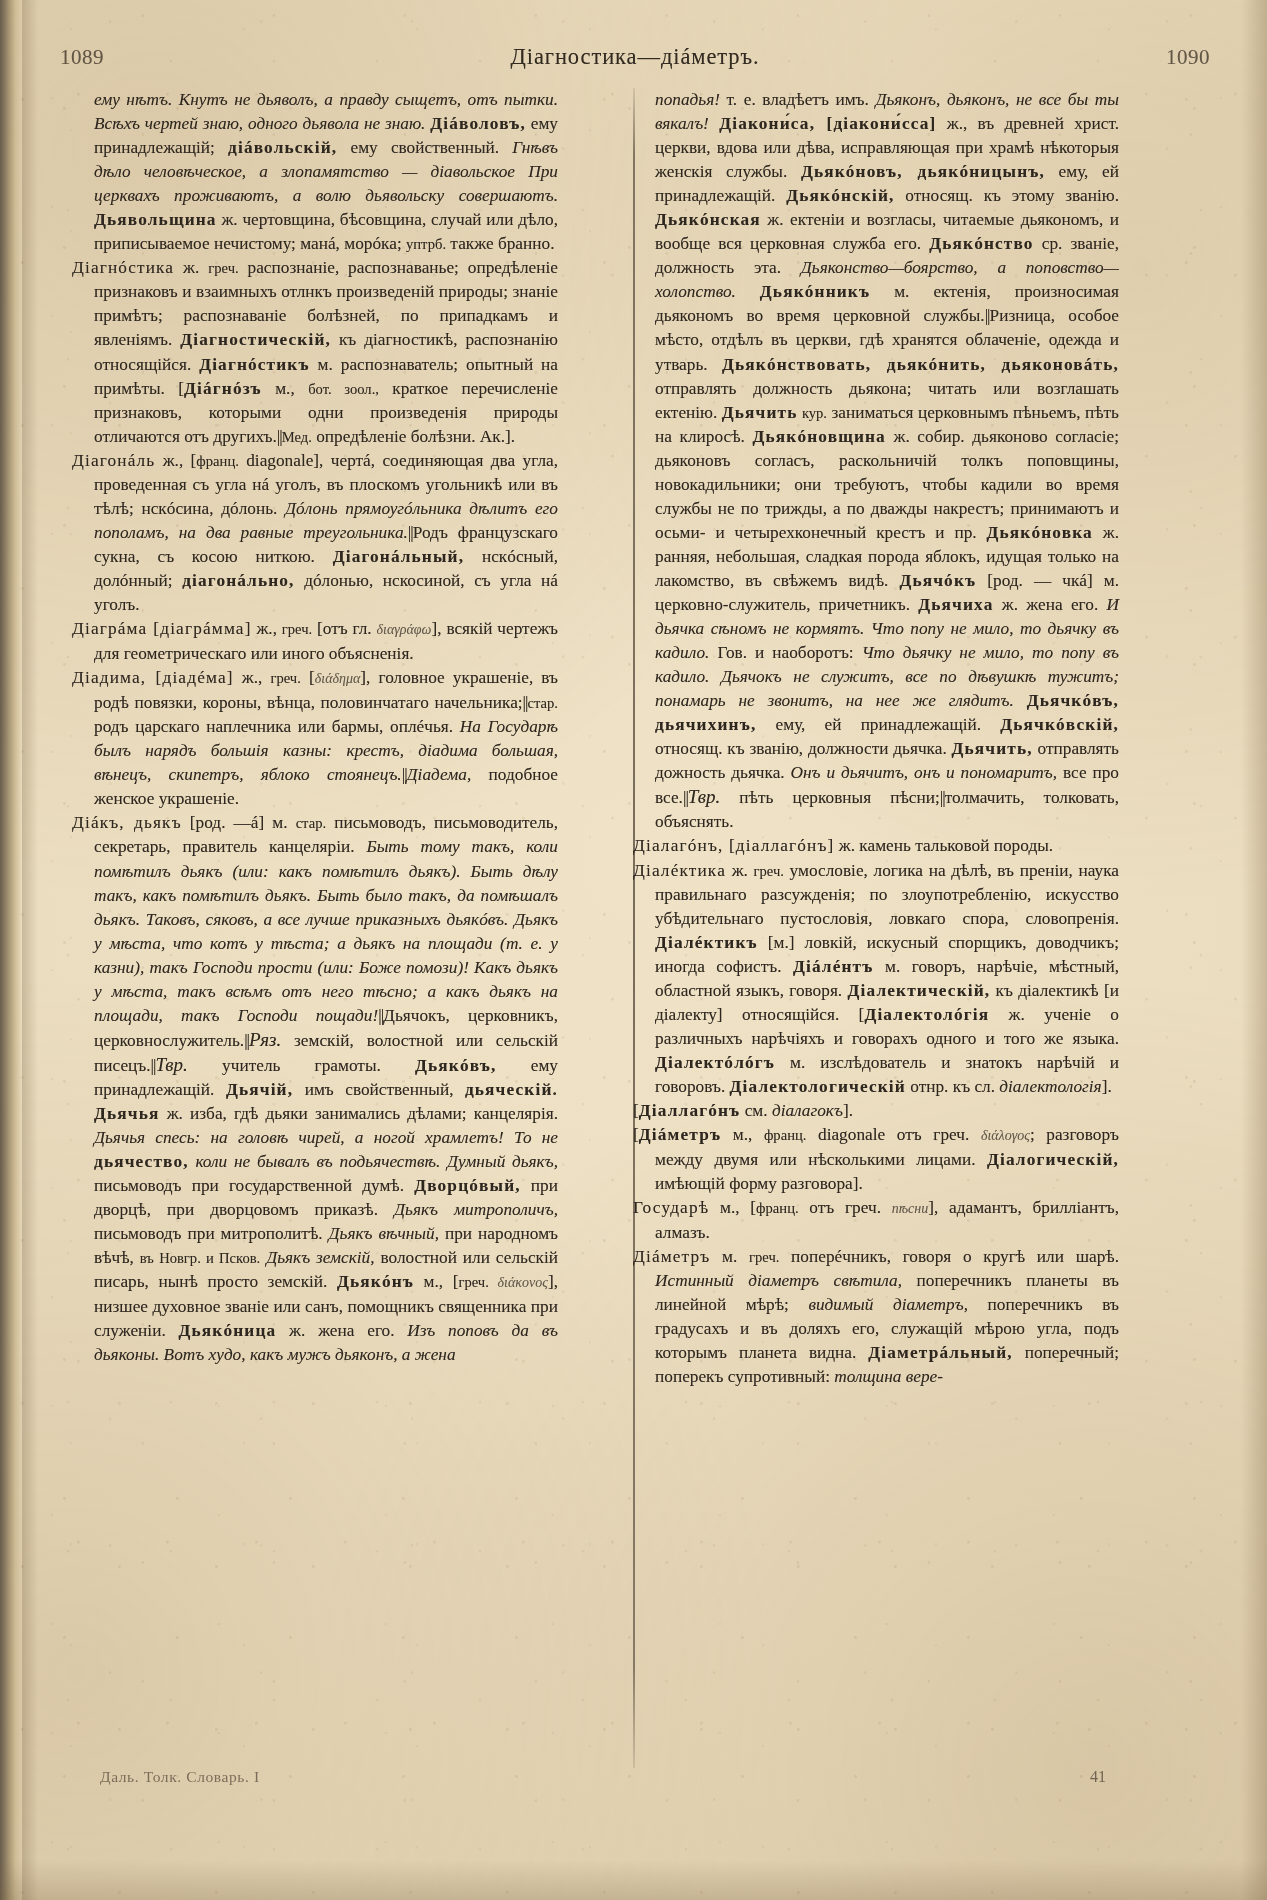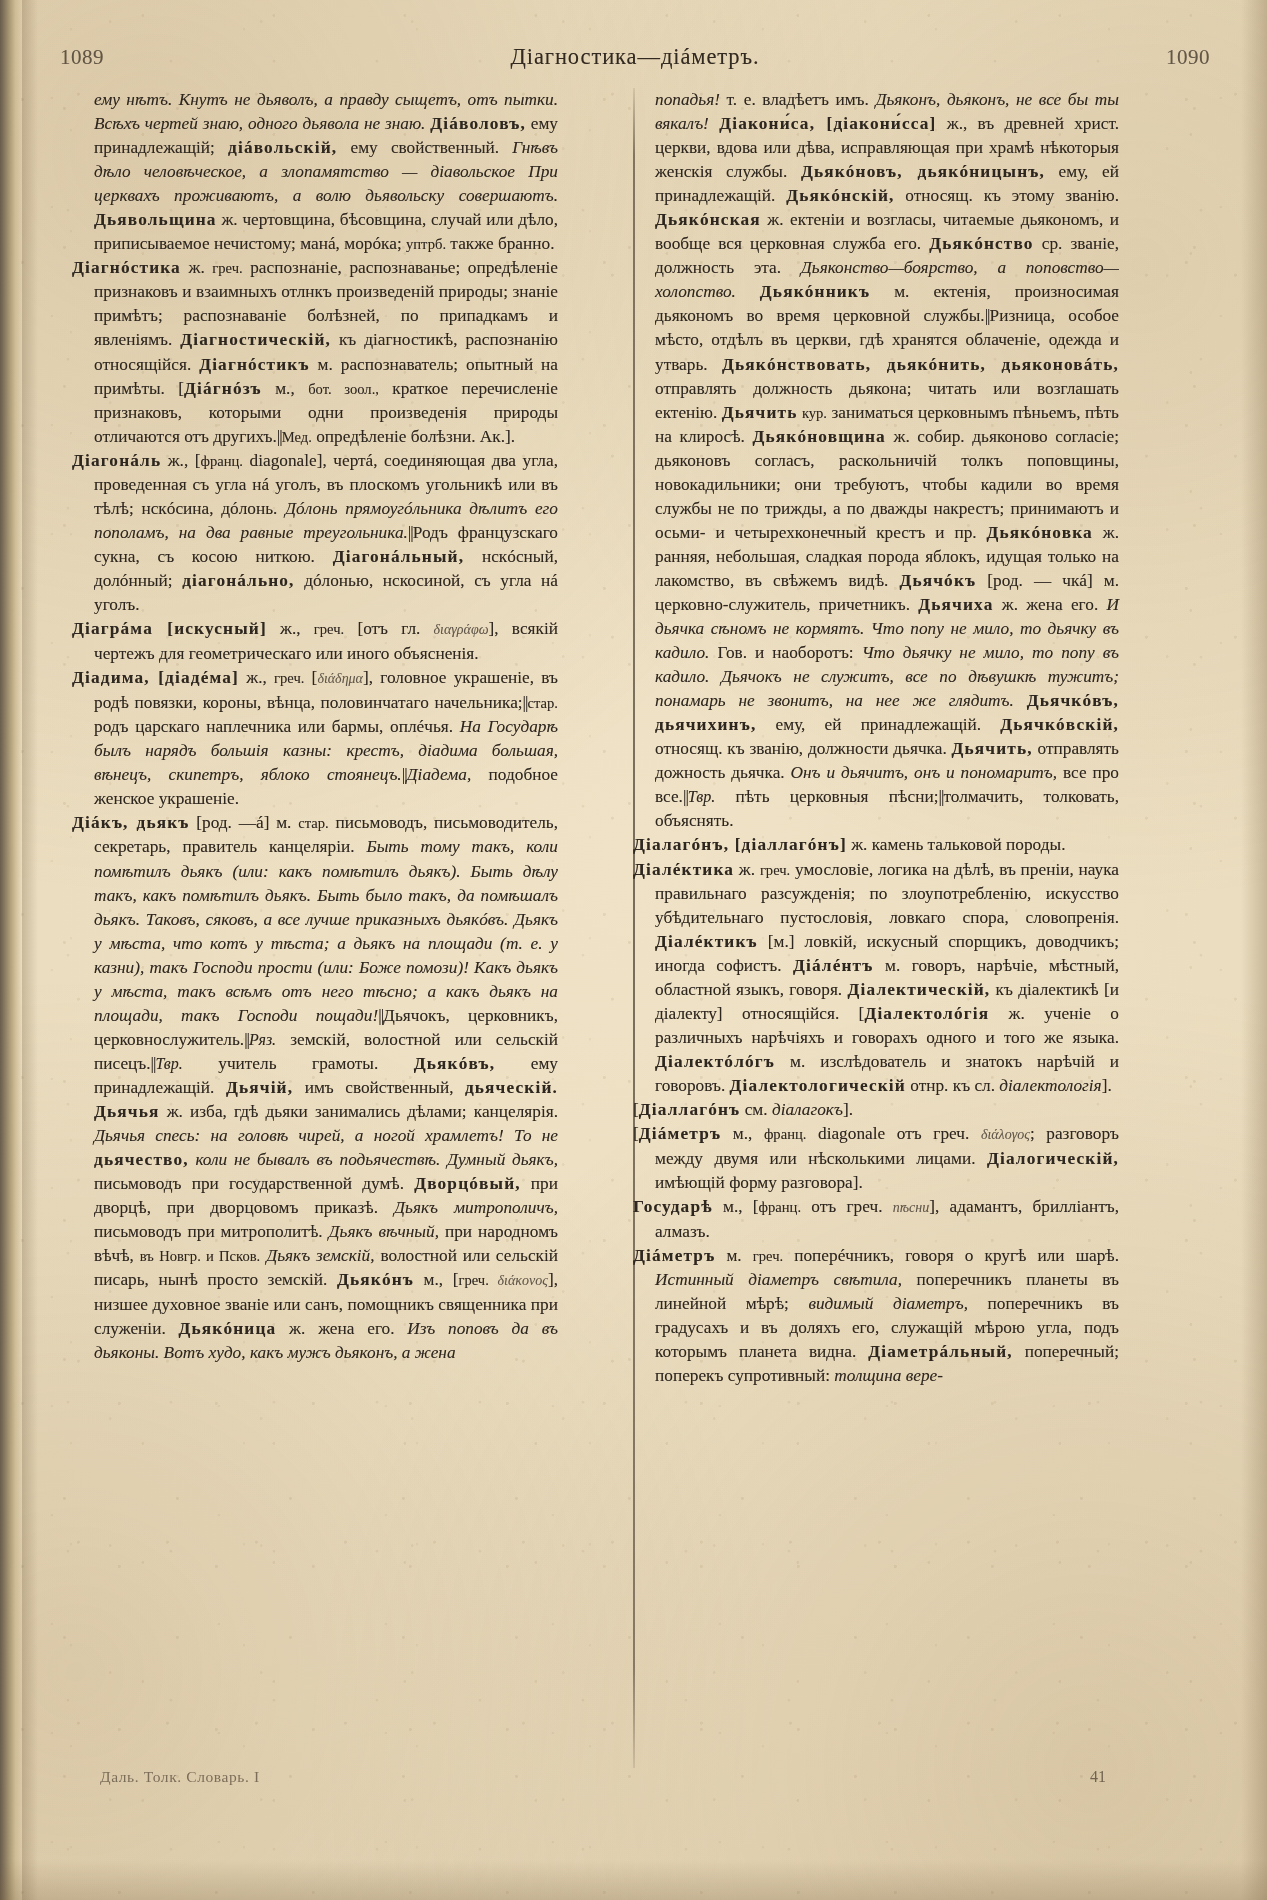--- a/index.html
+++ b/index.html
@@ -144,32 +144,32 @@
   .entry {
     margin: 0;
     padding-left: 22px;
     text-indent: -22px;
   }
   .entry.cont { padding-left: 22px; text-indent: 0; }
 
   
   
   .lemma {
-    font-weight: bold;
+    font-weight: normal;
     letter-spacing: 1.15px;
   }
   
   .sub {
     font-weight: bold;
     letter-spacing: 1.15px;
   }
   
   .q { font-style: italic; }
   
-  .reg { font-style: italic; font-size: 16px; }
+  .reg { font-style: italic; font-size: 19px; }
   
   .sm { font-size: 14.6px; }
   
   .gr {
     font-style: italic;
     font-family: Liberation Serif, serif;
     font-size: 14px;
     opacity: .72;
   }
   
@@ -213,21 +213,21 @@
     <span class="folio">1090</span>
   </div>
 
   <div class="col-rule"></div>
 
   <div class="columns">
     <div class="col col-left" id="colLeft">
         <p class="entry cont"><span class="q">ему нѣтъ. Кнутъ не дьяволъ, а правду сыщетъ, отъ пытки. Всѣхъ чертей знаю, одного дьявола не знаю.</span><span> </span><span class="sub">Діáволовъ,</span><span> ему принадлежащій; </span><span class="sub">діáвольскій,</span><span> ему свойственный. </span><span class="q">Гнѣвъ дѣло человѣческое, а злопамятство — діавольское При церквахъ проживаютъ, а волю дьявольску совершаютъ.</span><span> </span><span class="sub">Дьявольщина</span><span> ж. чертовщина, бѣсовщина, случай или дѣло, приписываемое нечистому; манá, морóка; </span><span class="sm">уптрб.</span><span> также бранно.</span></p>
         <p class="entry"><span class="lemma">Діагнóстика</span><span> ж. </span><span class="sm">греч.</span><span> распознаніе, распознаванье; опредѣленіе признаковъ и взаимныхъ отлнкъ произведеній природы; знаніе примѣтъ; распознаваніе болѣзней, по припадкамъ и явленіямъ. </span><span class="sub">Діагностическій,</span><span> къ діагностикѣ, распознанію относящійся. </span><span class="sub">Діагнóстикъ</span><span> м. распознаватель; опытный на примѣты. [</span><span class="sub">Діáгнóзъ</span><span> м., </span><span class="sm">бот. зоол.,</span><span> краткое перечисленіе признаковъ, которыми одни произведенія природы отличаются отъ другихъ.</span><span class="pil">||</span><span class="sm">Мед.</span><span> опредѣленіе болѣзни. Ак.].</span></p>
         <p class="entry"><span class="lemma">Діагонáль</span><span> ж., [</span><span class="sm">франц.</span><span> diagonale], чертá, соединяющая два угла, проведенная съ угла нá уголъ, въ плоскомъ угольникѣ или въ тѣлѣ; нскóсина, дóлонь. </span><span class="q">Дóлонь прямоугóльника дѣлитъ его пополамъ, на два равные треугольника.</span><span class="pil">||</span><span>Родъ французскаго сукна, съ косою ниткою. </span><span class="sub">Діагонáльный,</span><span> нскóсный, долóнный; </span><span class="sub">діагонáльно,</span><span> дóлонью, нскосиной, съ угла нá уголъ.</span></p>
-        <p class="entry"><span class="lemma">Діагрáма [искусный]</span><span> ж., </span><span class="sm">греч.</span><span> [отъ гл. </span><span class="gr">διαγράφω</span><span>], всякій чертежъ для геометрическаго или иного объясненія.</span></p>
+        <p class="entry"><span class="lemma">Діагрáма [діагрáмма]</span><span> ж., </span><span class="sm">греч.</span><span> [отъ гл. </span><span class="gr">διαγράφω</span><span>], всякій чертежъ для геометрическаго или иного объясненія.</span></p>
         <p class="entry"><span class="lemma">Діадима, [діадéма]</span><span> ж., </span><span class="sm">греч.</span><span> [</span><span class="gr">διάδημα</span><span>], головное украшеніе, въ родѣ повязки, короны, вѣнца, половинчатаго начельника;</span><span class="pil">||</span><span class="sm">стар.</span><span> родъ царскаго наплечника или бармы, оплéчья. </span><span class="q">На Государѣ былъ нарядъ большія казны: крестъ, діадима большая, вѣнецъ, скипетръ, яблоко стоянецъ.</span><span class="pil">||</span><span class="q">Діадема,</span><span> подобное женское украшеніе.</span></p>
         <p class="entry"><span class="lemma">Діáкъ, дьякъ</span><span> [род. —á] м. </span><span class="sm">стар.</span><span> письмоводъ, письмоводитель, секретарь, правитель канцеляріи. </span><span class="q">Быть тому такъ, коли помѣтилъ дьякъ (или: какъ помѣтилъ дьякъ). Быть дѣлу такъ, какъ помѣтилъ дьякъ. Быть было такъ, да помѣшалъ дьякъ. Таковъ, сяковъ, а все лучше приказныхъ дьякóвъ. Дьякъ у мѣста, что котъ у тѣста; а дьякъ на площади (т. е. у казни), такъ Господи прости (или: Боже помози)! Какъ дьякъ у мѣста, такъ всѣмъ отъ него тѣсно; а какъ дьякъ на площади, такъ Господи пощади!</span><span class="pil">||</span><span>Дьячокъ, церковникъ, церковнослужитель.</span><span class="pil">||</span><span class="reg">Ряз.</span><span> земскій, волостной или сельскій писецъ.</span><span class="pil">||</span><span class="reg">Твр.</span><span> учитель грамоты. </span><span class="sub">Дьякóвъ,</span><span> ему принадлежащій. </span><span class="sub">Дьячій,</span><span> имъ свойственный, </span><span class="sub">дьяческій.</span><span> </span><span class="sub">Дьячья</span><span> ж. изба, гдѣ дьяки занимались дѣлами; канцелярія. </span><span class="q">Дьячья спесь: на головѣ чирей, а ногой храмлетъ! То не</span><span> </span><span class="sub">дьячество,</span><span> </span><span class="q">коли не бывалъ въ подьячествѣ. Думный дьякъ,</span><span> письмоводъ при государственной думѣ. </span><span class="sub">Дворцóвый,</span><span> при дворцѣ, при дворцовомъ приказѣ. </span><span class="q">Дьякъ митрополичъ,</span><span> письмоводъ при митрополитѣ. </span><span class="q">Дьякъ вѣчный,</span><span> при народномъ вѣчѣ, </span><span class="sm">въ Новгр. и Псков.</span><span> </span><span class="q">Дьякъ земскій,</span><span> волостной или сельскій писарь, нынѣ просто земскій. </span><span class="sub">Дьякóнъ</span><span> м., [</span><span class="sm">греч.</span><span class="gr"> διάκονος</span><span>], низшее духовное званіе или санъ, помощникъ священника при служеніи. </span><span class="sub">Дьякóница</span><span> ж. жена его. </span><span class="q">Изъ поповъ да въ дьяконы. Вотъ худо, какъ мужъ дьяконъ, а жена</span></p>
       </div>
     <div class="col col-right" id="colRight">
         <p class="entry cont"><span class="q">попадья!</span><span> т. е. владѣетъ имъ. </span><span class="q">Дьяконъ, дьяконъ, не все бы ты вякалъ!</span><span> </span><span class="sub">Діакони́са, [діакони́сса]</span><span> ж., въ древней христ. церкви, вдова или дѣва, исправляющая при храмѣ нѣкоторыя женскія службы. </span><span class="sub">Дьякóновъ, дьякóницынъ,</span><span> ему, ей принадлежащій. </span><span class="sub">Дьякóнскій,</span><span> относящ. къ этому званію. </span><span class="sub">Дьякóнская</span><span> ж. ектеніи и возгласы, читаемые дьякономъ, и вообще вся церковная служба его. </span><span class="sub">Дьякóнство</span><span> ср. званіе, должность эта. </span><span class="q">Дьяконство—боярство, а поповство—холопство.</span><span> </span><span class="sub">Дьякóнникъ</span><span> м. ектенія, произносимая дьякономъ во время церковной службы.</span><span class="pil">||</span><span>Ризница, особое мѣсто, отдѣлъ въ церкви, гдѣ хранятся облаченіе, одежда и утварь. </span><span class="sub">Дьякóнствовать, дьякóнить, дьяконовáть,</span><span> отправлять должность дьякона; читать или возглашать ектенію. </span><span class="sub">Дьячить</span><span> </span><span class="sm">кур.</span><span> заниматься церковнымъ пѣньемъ, пѣть на клиросѣ. </span><span class="sub">Дьякóновщина</span><span> ж. собир. дьяконово согласіе; дьяконовъ согласъ, раскольничій толкъ поповщины, новокадильники; они требуютъ, чтобы кадили во время службы не по трижды, а по дважды накрестъ; принимаютъ и осьми- и четырехконечный крестъ и пр. </span><span class="sub">Дьякóновка</span><span> ж. ранняя, небольшая, сладкая порода яблокъ, идущая только на лакомство, въ свѣжемъ видѣ. </span><span class="sub">Дьячóкъ</span><span> [род. — чкá] м. церковно-служитель, причетникъ. </span><span class="sub">Дьячиха</span><span> ж. жена его. </span><span class="q">И дьячка сѣномъ не кормятъ. Что попу не мило, то дьячку въ кадило.</span><span> Гов. и наоборотъ: </span><span class="q">Что дьячку не мило, то попу въ кадило. Дьячокъ не служитъ, все по дѣвушкѣ тужитъ; понамарь не звонитъ, на нее же глядитъ.</span><span> </span><span class="sub">Дьячкóвъ, дьячихинъ,</span><span> ему, ей принадлежащій. </span><span class="sub">Дьячкóвскій,</span><span> относящ. къ званію, должности дьячка. </span><span class="sub">Дьячить,</span><span> отправлять дожность дьячка. </span><span class="q">Онъ и дьячитъ, онъ и пономаритъ,</span><span> все про все.</span><span class="pil">||</span><span class="reg">Твр.</span><span> пѣть церковныя пѣсни;</span><span class="pil">||</span><span>толмачить, толковать, объяснять.</span></p>
         <p class="entry"><span class="lemma">Діалагóнъ, [діаллагóнъ]</span><span> ж. камень тальковой породы.</span></p>
         <p class="entry"><span class="lemma">Діалéктика</span><span> ж. </span><span class="sm">греч.</span><span> умословіе, логика на дѣлѣ, въ преніи, наука правильнаго разсужденія; по злоупотребленію, искусство убѣдительнаго пустословія, ловкаго спора, словопренія. </span><span class="sub">Діалéктикъ</span><span> [м.] ловкій, искусный спорщикъ, доводчикъ; иногда софистъ. </span><span class="sub">Діáлéнтъ</span><span> м. говоръ, нарѣчіе, мѣстный, областной языкъ, говоря. </span><span class="sub">Діалектическій,</span><span> къ діалектикѣ [и діалекту] относящійся. [</span><span class="sub">Діалектолóгія</span><span> ж. ученіе о различныхъ нарѣчіяхъ и говорахъ одного и того же языка. </span><span class="sub">Діалектóлóгъ</span><span> м. изслѣдователь и знатокъ нарѣчій и говоровъ. </span><span class="sub">Діалектологическій</span><span> отнр. къ сл. </span><span class="q">діалектологія</span><span>].</span></p>
         <p class="entry"><span>[</span><span class="sub">Діаллагóнъ</span><span> см. </span><span class="q">діалагокъ</span><span>].</span></p>
         <p class="entry"><span>[</span><span class="sub">Діáметръ</span><span> м., </span><span class="sm">франц.</span><span> diagonale отъ греч. </span><span class="gr">διάλογος</span><span>; разговоръ между двумя или нѣсколькими лицами. </span><span class="sub">Діалогическій,</span><span> имѣющій форму разговора].</span></p>
         <p class="entry"><span class="lemma">Государѣ</span><span> м., [</span><span class="sm">франц.</span><span> отъ греч. </span><span class="gr">пѣсни</span><span>], адамантъ, брилліантъ, алмазъ.</span></p>

